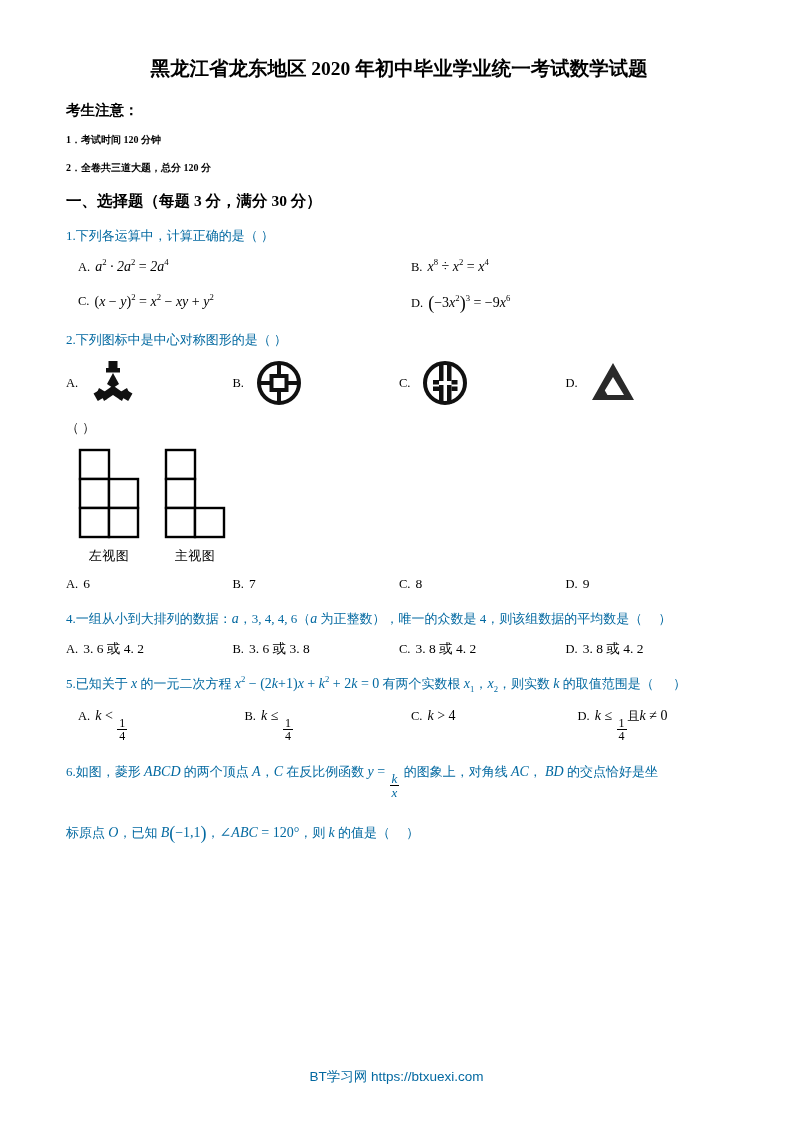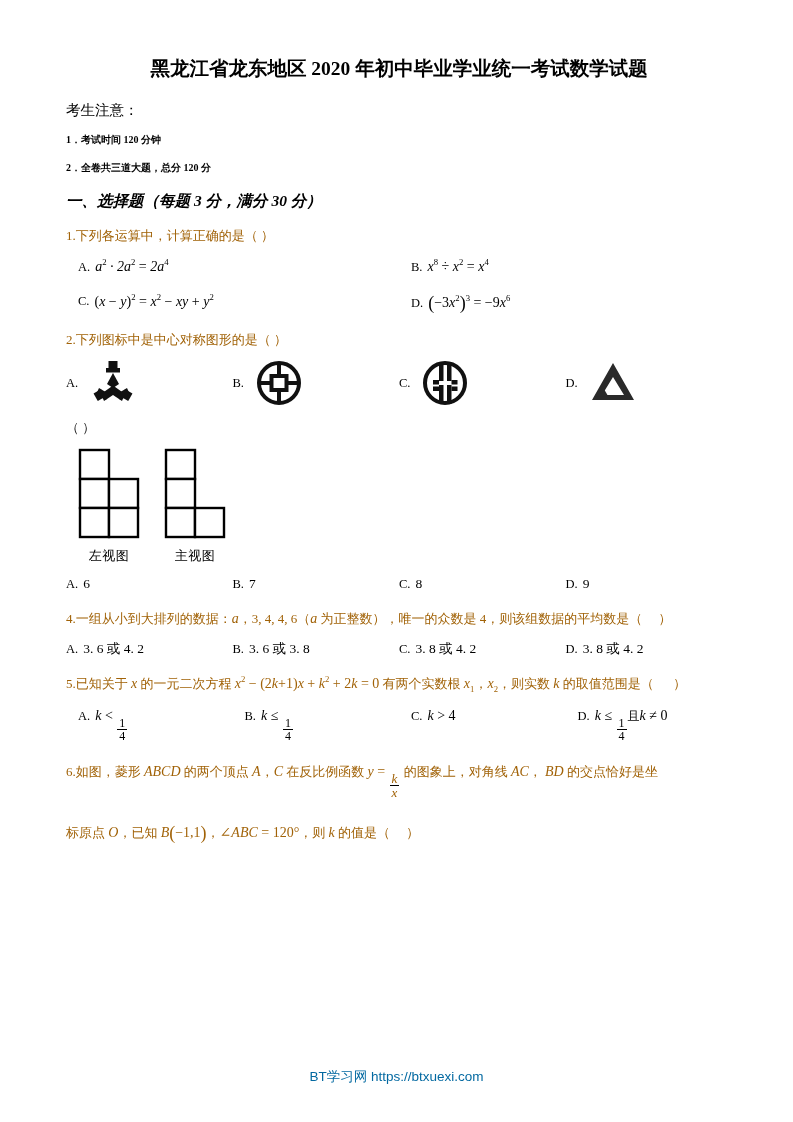--- a/index.html
+++ b/index.html
@@ -34,44 +34,43 @@
     text-align: center;
     font-weight: bold;
     font-size: 19.5px;
     letter-spacing: 0px;
     margin: 0 0 20px 0;
     line-height: 1.3;
   }
 
   
   .notice-head {
-    font-weight: normal;
+    font-weight: bold;
     font-size: 14.5px;
     margin: 0 0 13px 0;
   }
   .notice-line {
     font-weight: bold;
     font-size: 10px;
     margin: 4px 0 14px 0;
   }
 
   
   .section-head {
     font-weight: bold;
     font-size: 15.5px;
     margin: 16px 0 14px 0;
-    font-style: italic;
   }
 
   
   .q-stem {
     font-size: 13px;
     margin: 6px 0 6px 0;
     line-height: 1.55;
-    color: #a16207;
+    color: #0369a1;
   }
   .q-stem.tight { margin-bottom: 2px; }
   .q-cont {
     font-size: 13px;
     line-height: 1.55;
     margin: 0 0 6px 0;
     color: #1a1a1a;
   }
   .opts-row {
     display: flex;

